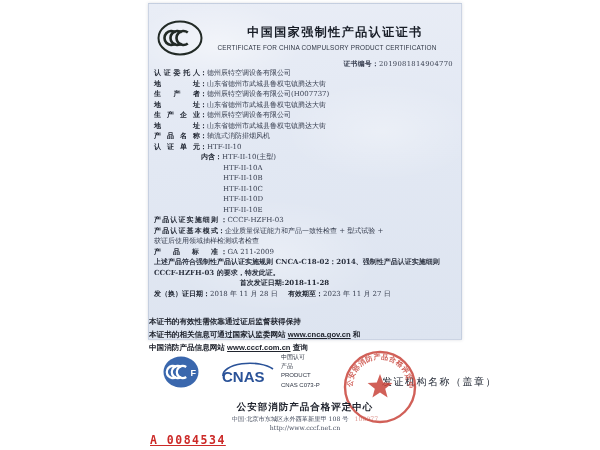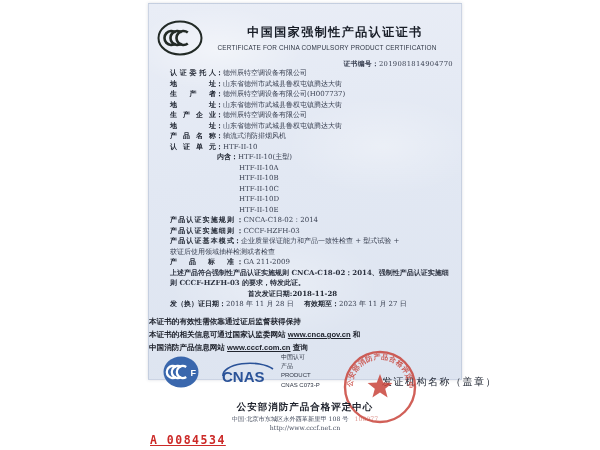--- a/index.html
+++ b/index.html
@@ -1,21 +1,21 @@
 <!DOCTYPE html>
 <html><head>
 <meta charset="utf-8">
 <style>
   * { margin:0; padding:0; box-sizing:border-box; }
   html,body { width:600px; height:450px; background:#ffffff; overflow:hidden;
     font-family:"DejaVu Serif", serif; }
   .stage { position:relative; width:600px; height:450px; background:#fff; }
 
   
-  .paper { position:absolute; left:148px; top:3px; width:314px; height:377px;
+  .paper { position:absolute; left:148px; top:3px; width:314px; height:337px;
     background:linear-gradient(175deg,#e9edf6 0%, #e2e8f3 45%, #dde4f0 100%);
     border:1px solid rgba(140,155,185,.30); box-shadow:0 0 3px rgba(60,70,100,.18);
     color:#333a47; }
   .paper::before { content:""; position:absolute; inset:0; pointer-events:none;
     background:
       radial-gradient(ellipse 120px 60px at 22% 12%, rgba(255,255,255,.45), transparent 70%),
       radial-gradient(ellipse 140px 70px at 75% 38%, rgba(255,255,255,.30), transparent 70%),
       radial-gradient(ellipse 150px 80px at 40% 75%, rgba(255,255,255,.30), transparent 70%); }
 
   
@@ -24,21 +24,21 @@
     font-family:"Liberation Sans", sans-serif; font-weight:bold; font-size:12px;
     letter-spacing:1.5px; color:#171c26; white-space:nowrap; }
   .subtitle { position:absolute; left:44px; right:0; top:40px; text-align:center;
     font-family:"Liberation Sans", sans-serif; font-size:6.4px; color:#2e3543;
     letter-spacing:.2px; white-space:nowrap; }
   .certno { position:absolute; right:8px; top:55px; font-size:6.8px; color:#3a4152;
     letter-spacing:.3px; }
   .certno b { font-weight:bold;margin-top:20px; }
 
   
-  .content { position:absolute; left:21px; right:10px; top:64px; font-size:7px;
+  .content { position:absolute; left:5px; right:10px; top:64px; font-size:7px;
     line-height:10.5px; color:#3a4152; }
   .row { white-space:nowrap; }
   .lab { display:inline-block; width:46px; text-align:justify; text-align-last:justify;
     font-weight:bold; color:#242a36; vertical-align:top; }
   .lab-wide { display:inline-block; width:64px; text-align:justify; text-align-last:justify;
     font-weight:bold; color:#242a36; vertical-align:top; }
   .colon { font-weight:bold; color:#242a36; }
   .models-first { padding-left:47px; }
   .models-item { padding-left:69px; }
   .wrapline { white-space:normal; }
@@ -99,21 +99,20 @@
       <div class="row"><span class="lab">产品名称</span><span class="colon">：</span><span>轴流式消防排烟风机</span></div>
       <div class="row"><span class="lab">认证单元</span><span class="colon">：</span><span>HTF-II-10</span></div>
 
       <div class="row models-first"><span class="colon">内含</span><span class="colon">：</span><span>HTF-II-10(主型)</span></div>
       <div class="row models-item">HTF-II-10A</div>
       <div class="row models-item">HTF-II-10B</div>
       <div class="row models-item">HTF-II-10C</div>
       <div class="row models-item">HTF-II-10D</div>
       <div class="row models-item">HTF-II-10E</div>
 
-      <div class="row"><span class="lab-wide">产品认证实施规则</span><span class="colon"> ：</span><span>CNCA-C18-02：2014</span></div>
       <div class="row"><span class="lab-wide">产品认证实施细则</span><span class="colon"> ：</span><span>CCCF-HZFH-03</span></div>
       <div class="row"><span class="lab-wide">产品认证基本模式</span><span class="colon">：</span><span>企业质量保证能力和产品一致性检查 + 型式试验 +</span></div>
       <div class="row wrapline">获证后使用领域抽样检测或者检查</div>
       <div class="row"><span class="lab-wide">产品标准</span><span class="colon"> ：</span><span>GA 211-2009</span></div>
 
       <div class="decl">上述产品符合强制性产品认证实施规则 CNCA-C18-02：2014、强制性产品认证实施细则 CCCF-HZFH-03 的要求，特发此证。</div>
 
       <div class="first-issue">首次发证日期:2018-11-28</div>
       <div class="row issue-row">
         <b>发（换）证日期：</b><span>2018 年 11 月 28 日</span>

